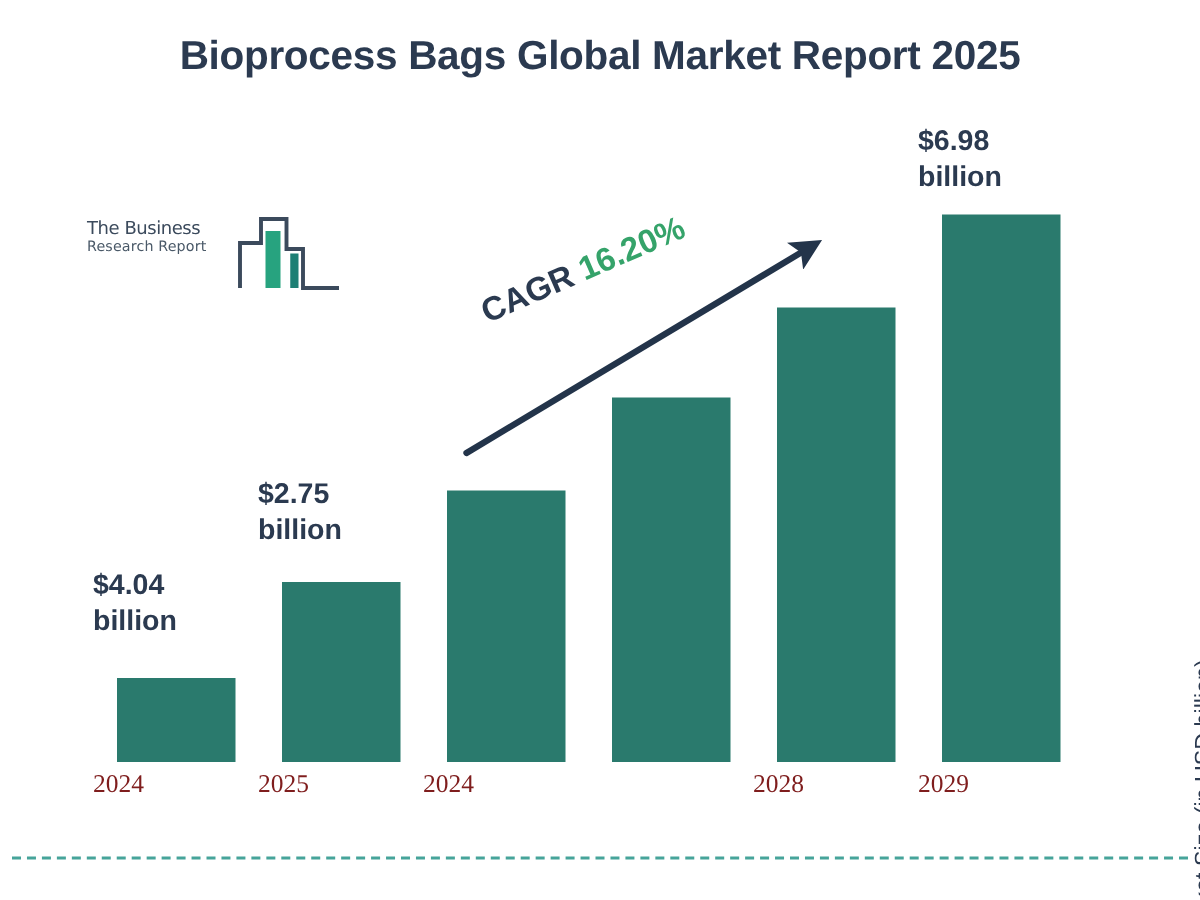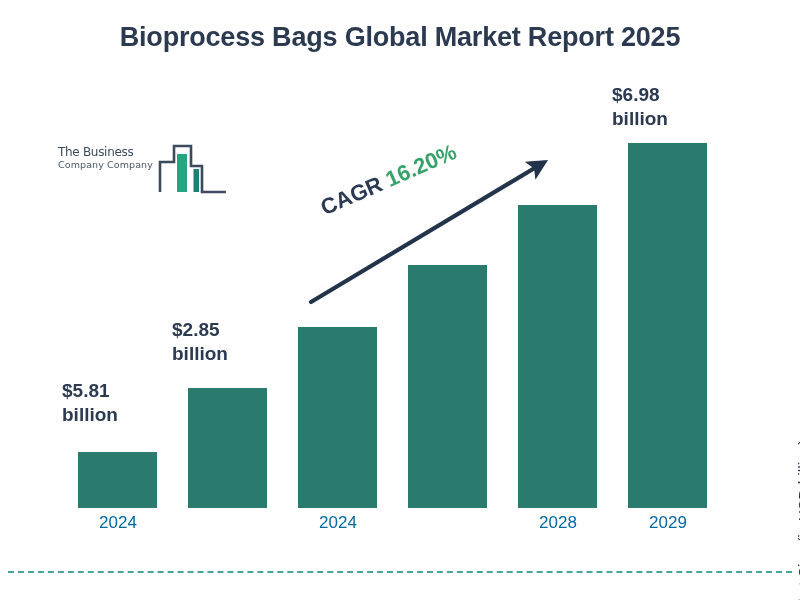--- a/index.html
+++ b/index.html
@@ -90,24 +90,23 @@
     position: absolute;
     font-family: "Liberation Sans", sans-serif;
     font-size: 19px;
     font-weight: bold;
     color: #2b3a50;
     line-height: 1.28;
     white-space: nowrap;
   }
   .x-tick {
     position: absolute;
-    text-align: center;
-    font-family: Liberation Sans, sans-serif;
+    font-family: Liberation Serif, serif;
     font-size: 17px;
-    color: #0369a1;
+    color: #7f1d1d;
     white-space: nowrap;
   }
 
   
   .y-axis-title {
     position: absolute;
     right: 6px;
     top: 250px;
     font-family: "Liberation Sans", sans-serif;
     font-size: 15.5px;
@@ -154,45 +153,46 @@
 </head>
 <body>
 
 <div id="chart-root">
 
   <div class="chart-title">Bioprocess Bags Global Market Report 2025</div>
 
   <div class="logo-wrap">
     <div class="logo-text">
       <div class="logo-line1">The Business</div>
-      <div class="logo-line2">Company Company</div>
+      <div class="logo-line2">Research Report</div>
     </div>
     <div class="logo-mark">
       <svg width="70" height="62" viewBox="0 0 70 62" xmlns="http://www.w3.org/2000/svg">
         <polyline points="2,56 2,26 16,26 16,10 33,10 33,30 44,30 44,56 68,56" fill="none" stroke="#3b4a5c" stroke-width="2.6" stroke-linejoin="miter" stroke-linecap="butt"></polyline>
         <rect x="19" y="18" width="10" height="38" fill="#27a37f"></rect>
         <rect x="35.5" y="33" width="5.5" height="23" fill="#1d7f74"></rect>
       </svg>
     </div>
   </div>
 
   <div class="plot">
 
     <div class="bar" style="left:78px; top:452px; width:79px; height:56px;"></div>
     <div class="bar-value" style="left:62px; top:379px; width:112px;">
-      <div>$5.81</div>
+      <div>$4.04</div>
       <div>billion</div>
     </div>
     <div class="x-tick" style="left:62px; top:513px; width:112px;">2024</div>
 
     <div class="bar" style="left:188px; top:388px; width:79px; height:120px;"></div>
     <div class="bar-value" style="left:172px; top:318px; width:112px;">
-      <div>$2.85</div>
+      <div>$2.75</div>
       <div>billion</div>
     </div>
+    <div class="x-tick" style="left:172px; top:513px; width:112px;">2025</div>
 
     <div class="bar" style="left:298px; top:327px; width:79px; height:181px;"></div>
     <div class="x-tick" style="left:282px; top:513px; width:112px;">2024</div>
 
     <div class="bar" style="left:408px; top:265px; width:79px; height:243px;"></div>
 
     <div class="bar" style="left:518px; top:205px; width:79px; height:303px;"></div>
     <div class="x-tick" style="left:502px; top:513px; width:112px;">2028</div>
 
     <div class="bar" style="left:628px; top:143px; width:79px; height:365px;"></div>

